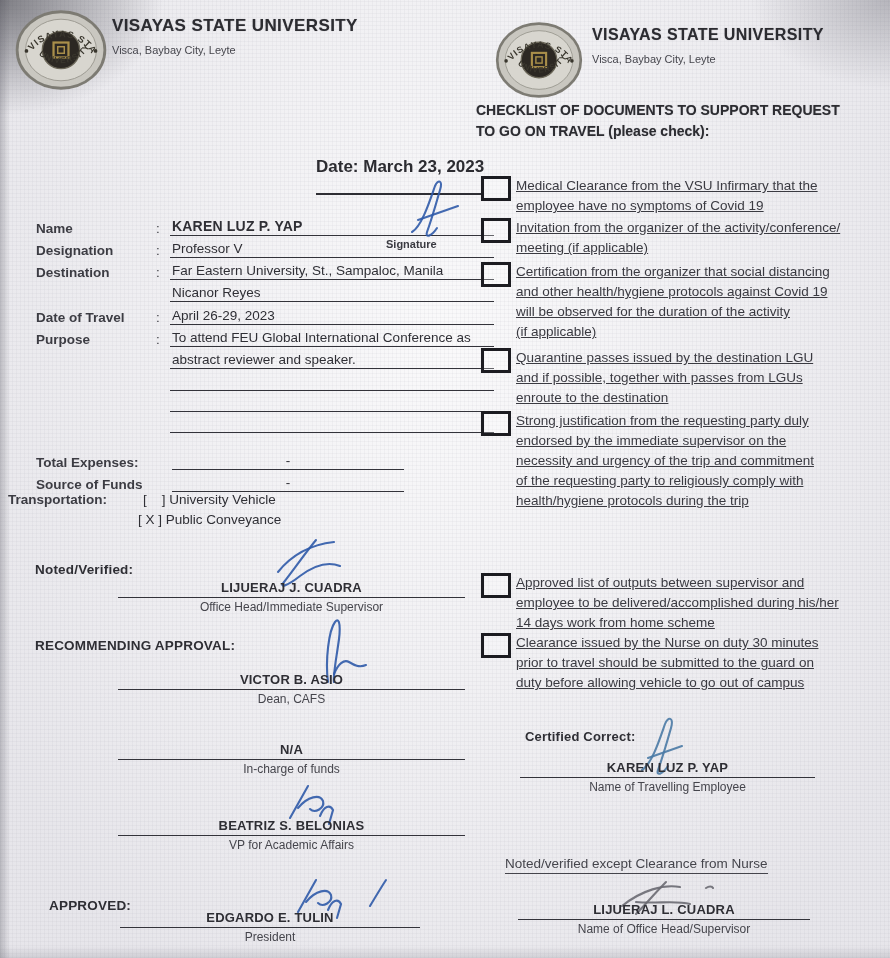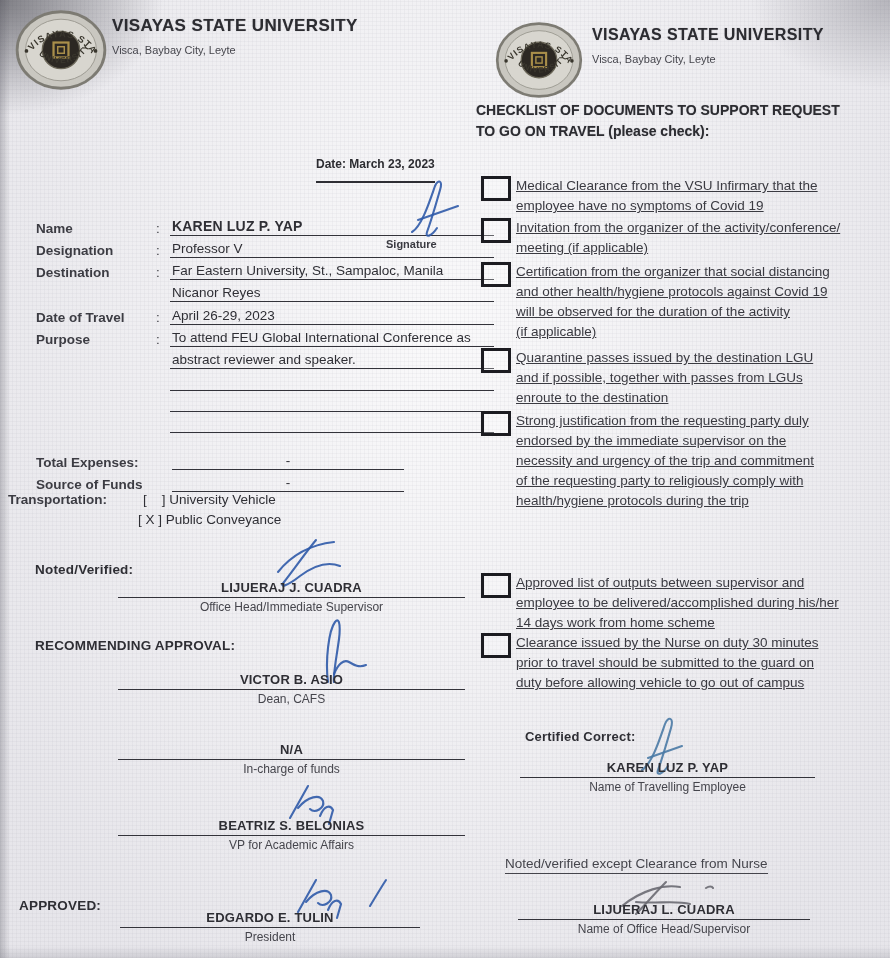--- a/index.html
+++ b/index.html
@@ -93,21 +93,21 @@
     <text font-size="9" font-weight="bold" fill="#3a372e" letter-spacing="1">
       <textPath href="#seal1-bot" startOffset="16%">UNIVERSITY</textPath>
     </text>
     <circle cx="13" cy="46" r="2" fill="#3a372e"></circle>
       <circle cx="87" cy="46" r="2" fill="#3a372e"></circle>
   </svg>
 
   <div class="abs center univ-title" style="left:112px;top:16px;width:330px;">VISAYAS STATE UNIVERSITY</div>
   <div class="abs center univ-addr" style="left:112px;top:40px;width:330px;">Visca, Baybay City, Leyte</div>
 
-  <div class="abs bold" style="left:316px;top:157px;font-size:12px;border-bottom:2px solid #2e2e34;padding-bottom:10px;color:#2c2c31;">Date: March 23, 2023</div>
+  <div class="abs bold" style="left:316px;top:157px;font-size:17px;border-bottom:2px solid #2e2e34;padding-bottom:16px;color:#2c2c31;">Date: March 23, 2023</div>
 
   <div class="frow" style="top:215px;">
     <span class="lab">Name</span>
     <span class="colon">:</span>
     <span class="val name-v">KAREN LUZ P. YAP</span>
   </div>
   <div class="frow" style="top:237px;">
     <span class="lab">Designation</span>
     <span class="colon">:</span>
     <span class="val">Professor V</span>
@@ -201,21 +201,21 @@
   <svg class="sig" style="left:282px;top:780px;" width="60" height="46" viewBox="0 0 60 46">
     <path d="M8 38 L 26 6"></path>
     <path d="M16 28 C 26 16, 38 14, 41 21 C 43 28, 33 34, 28 29"></path>
     <path d="M38 36 C 42 26, 48 24, 51 30 L 47 44"></path>
   </svg>
   <div class="sig-block" style="left:118px;top:818px;width:347px;">
     <div class="nm">BEATRIZ S. BELONIAS</div>
     <div class="ttl">VP for Academic Affairs</div>
   </div>
 
-  <div class="abs sec-label" style="left:19px;top:898px;">APPROVED:</div>
+  <div class="abs sec-label" style="left:49px;top:898px;">APPROVED:</div>
   <svg class="sig" style="left:288px;top:872px;" width="100" height="50" viewBox="0 0 100 50">
     <path d="M10 40 L 28 8"></path>
     <path d="M18 30 C 28 18, 40 16, 43 23 C 45 30, 35 36, 30 31"></path>
     <path d="M40 38 C 44 28, 50 26, 53 32 L 49 46"></path>
     <path d="M82 34 C 88 24, 94 14, 98 8"></path>
   </svg>
   <div class="sig-block" style="left:120px;top:910px;width:300px;">
     <div class="nm">EDGARDO E. TULIN</div>
     <div class="ttl">President</div>
   </div>

